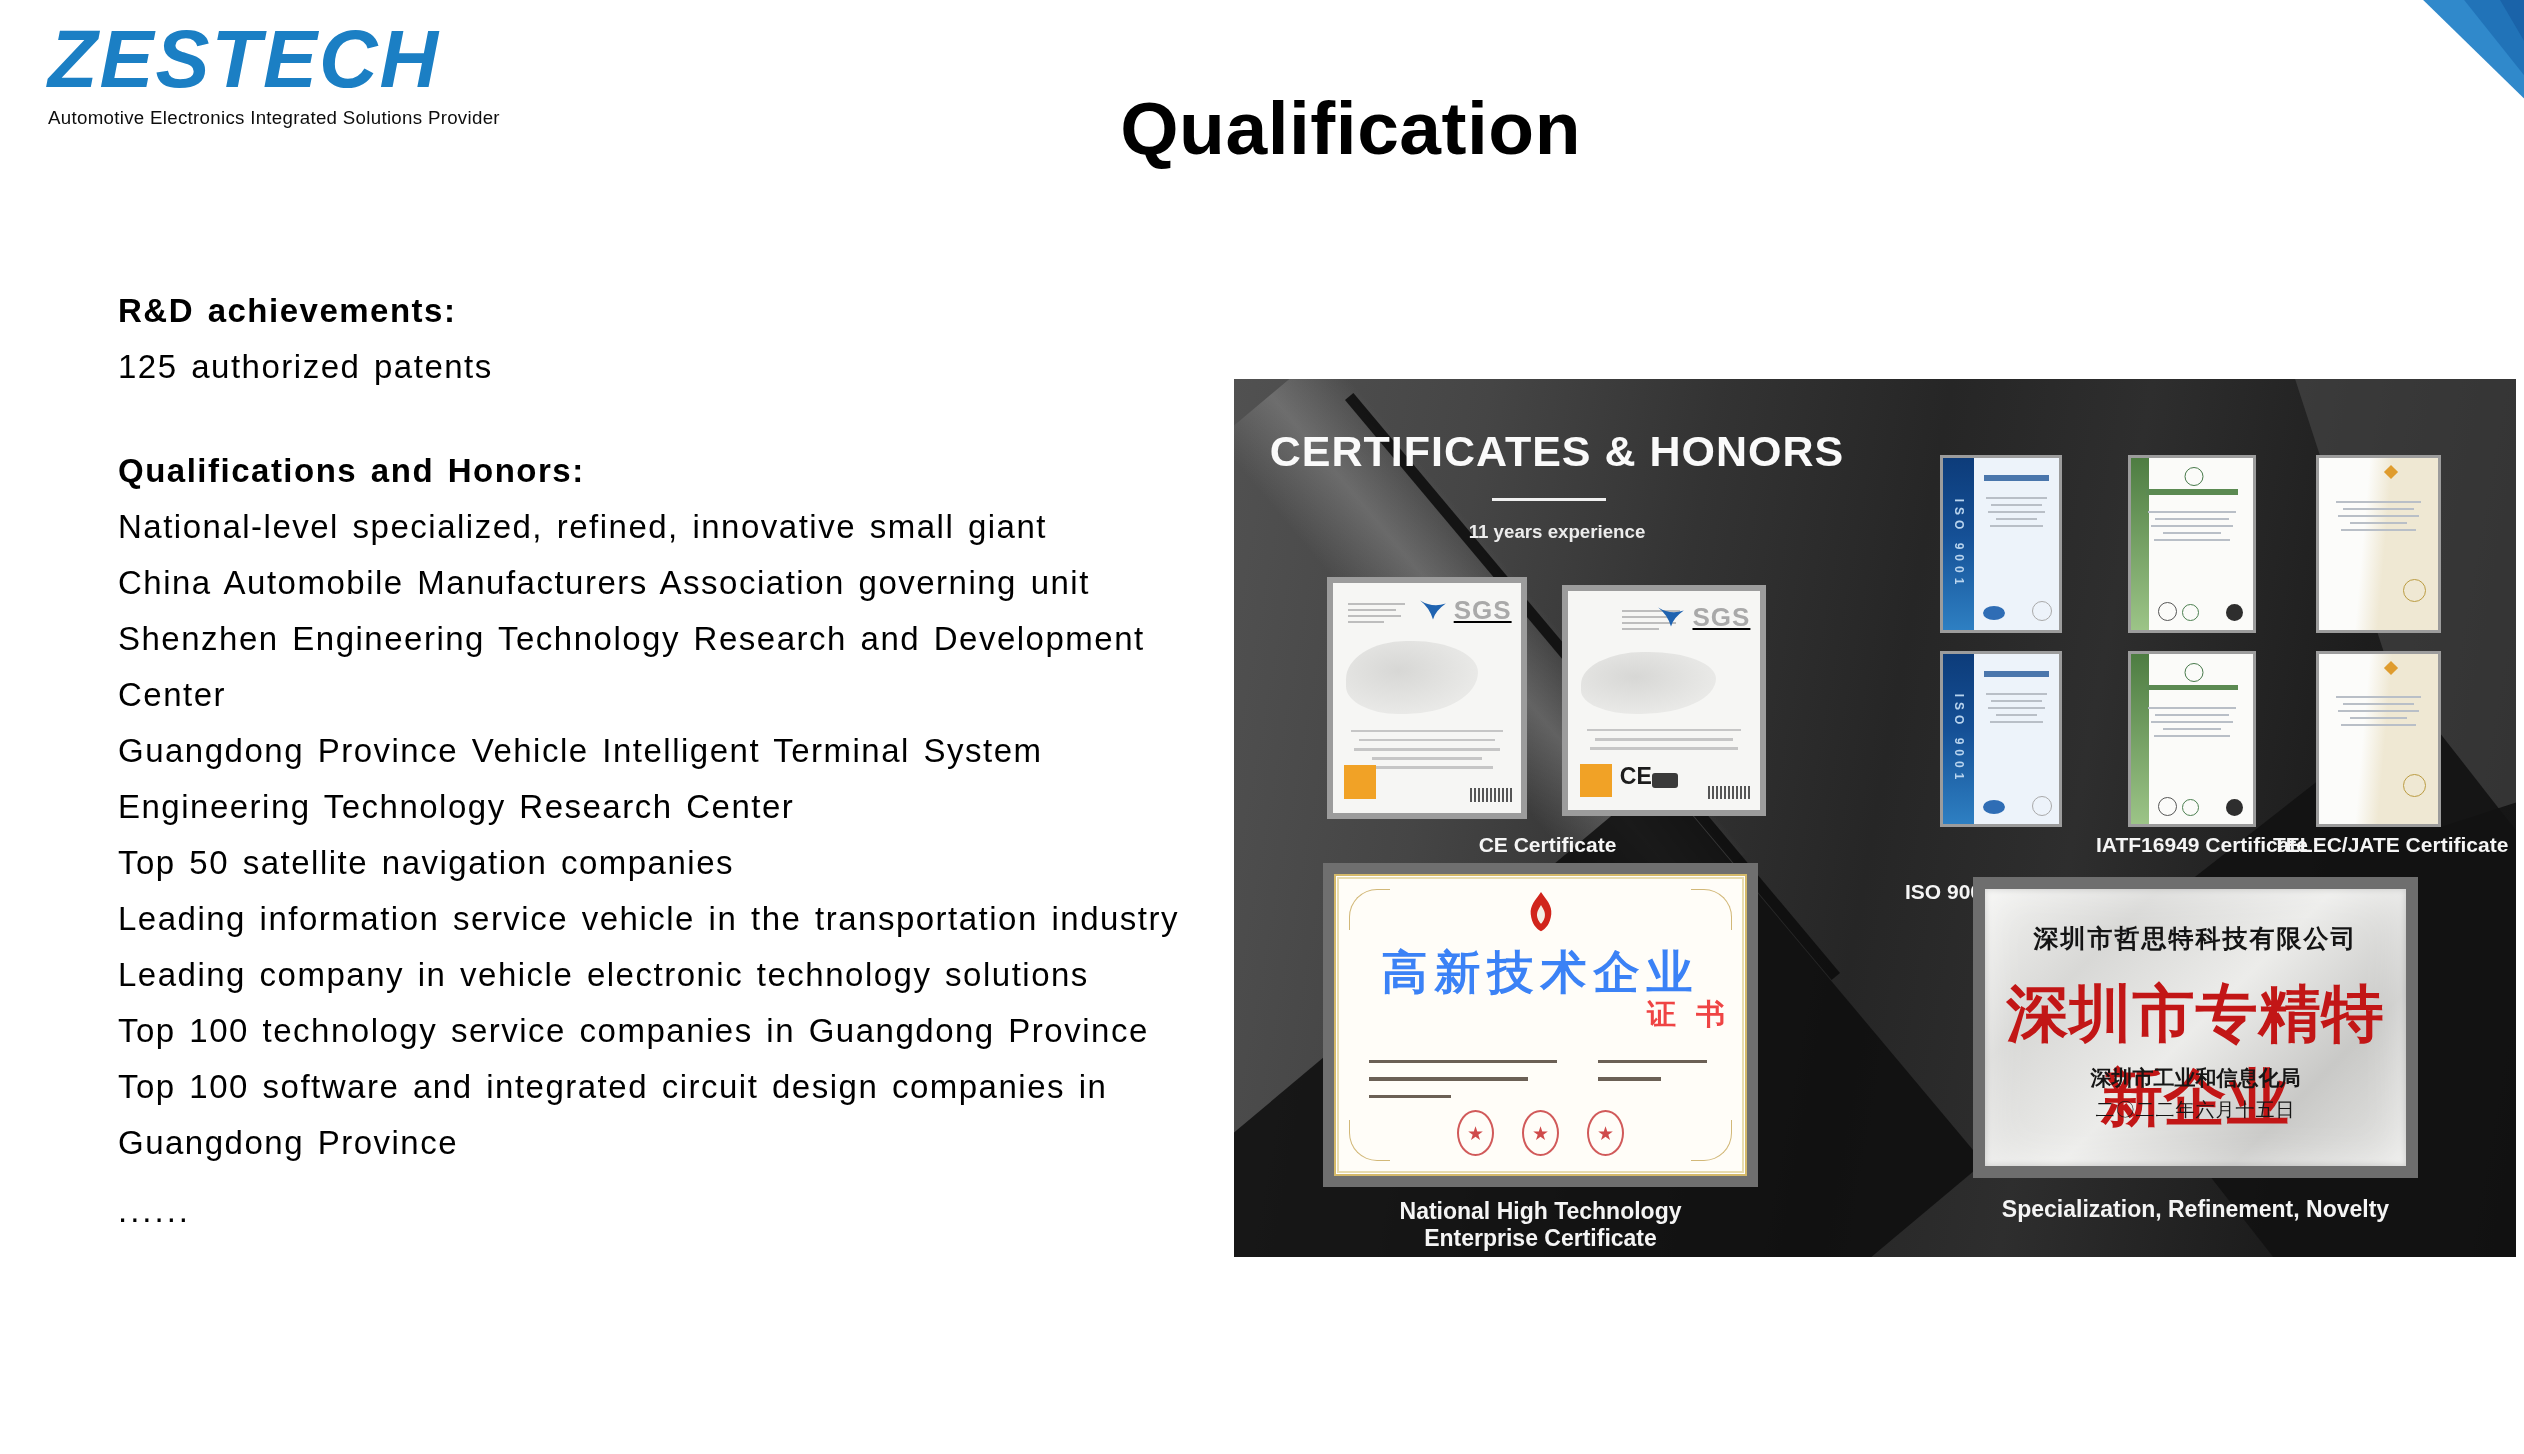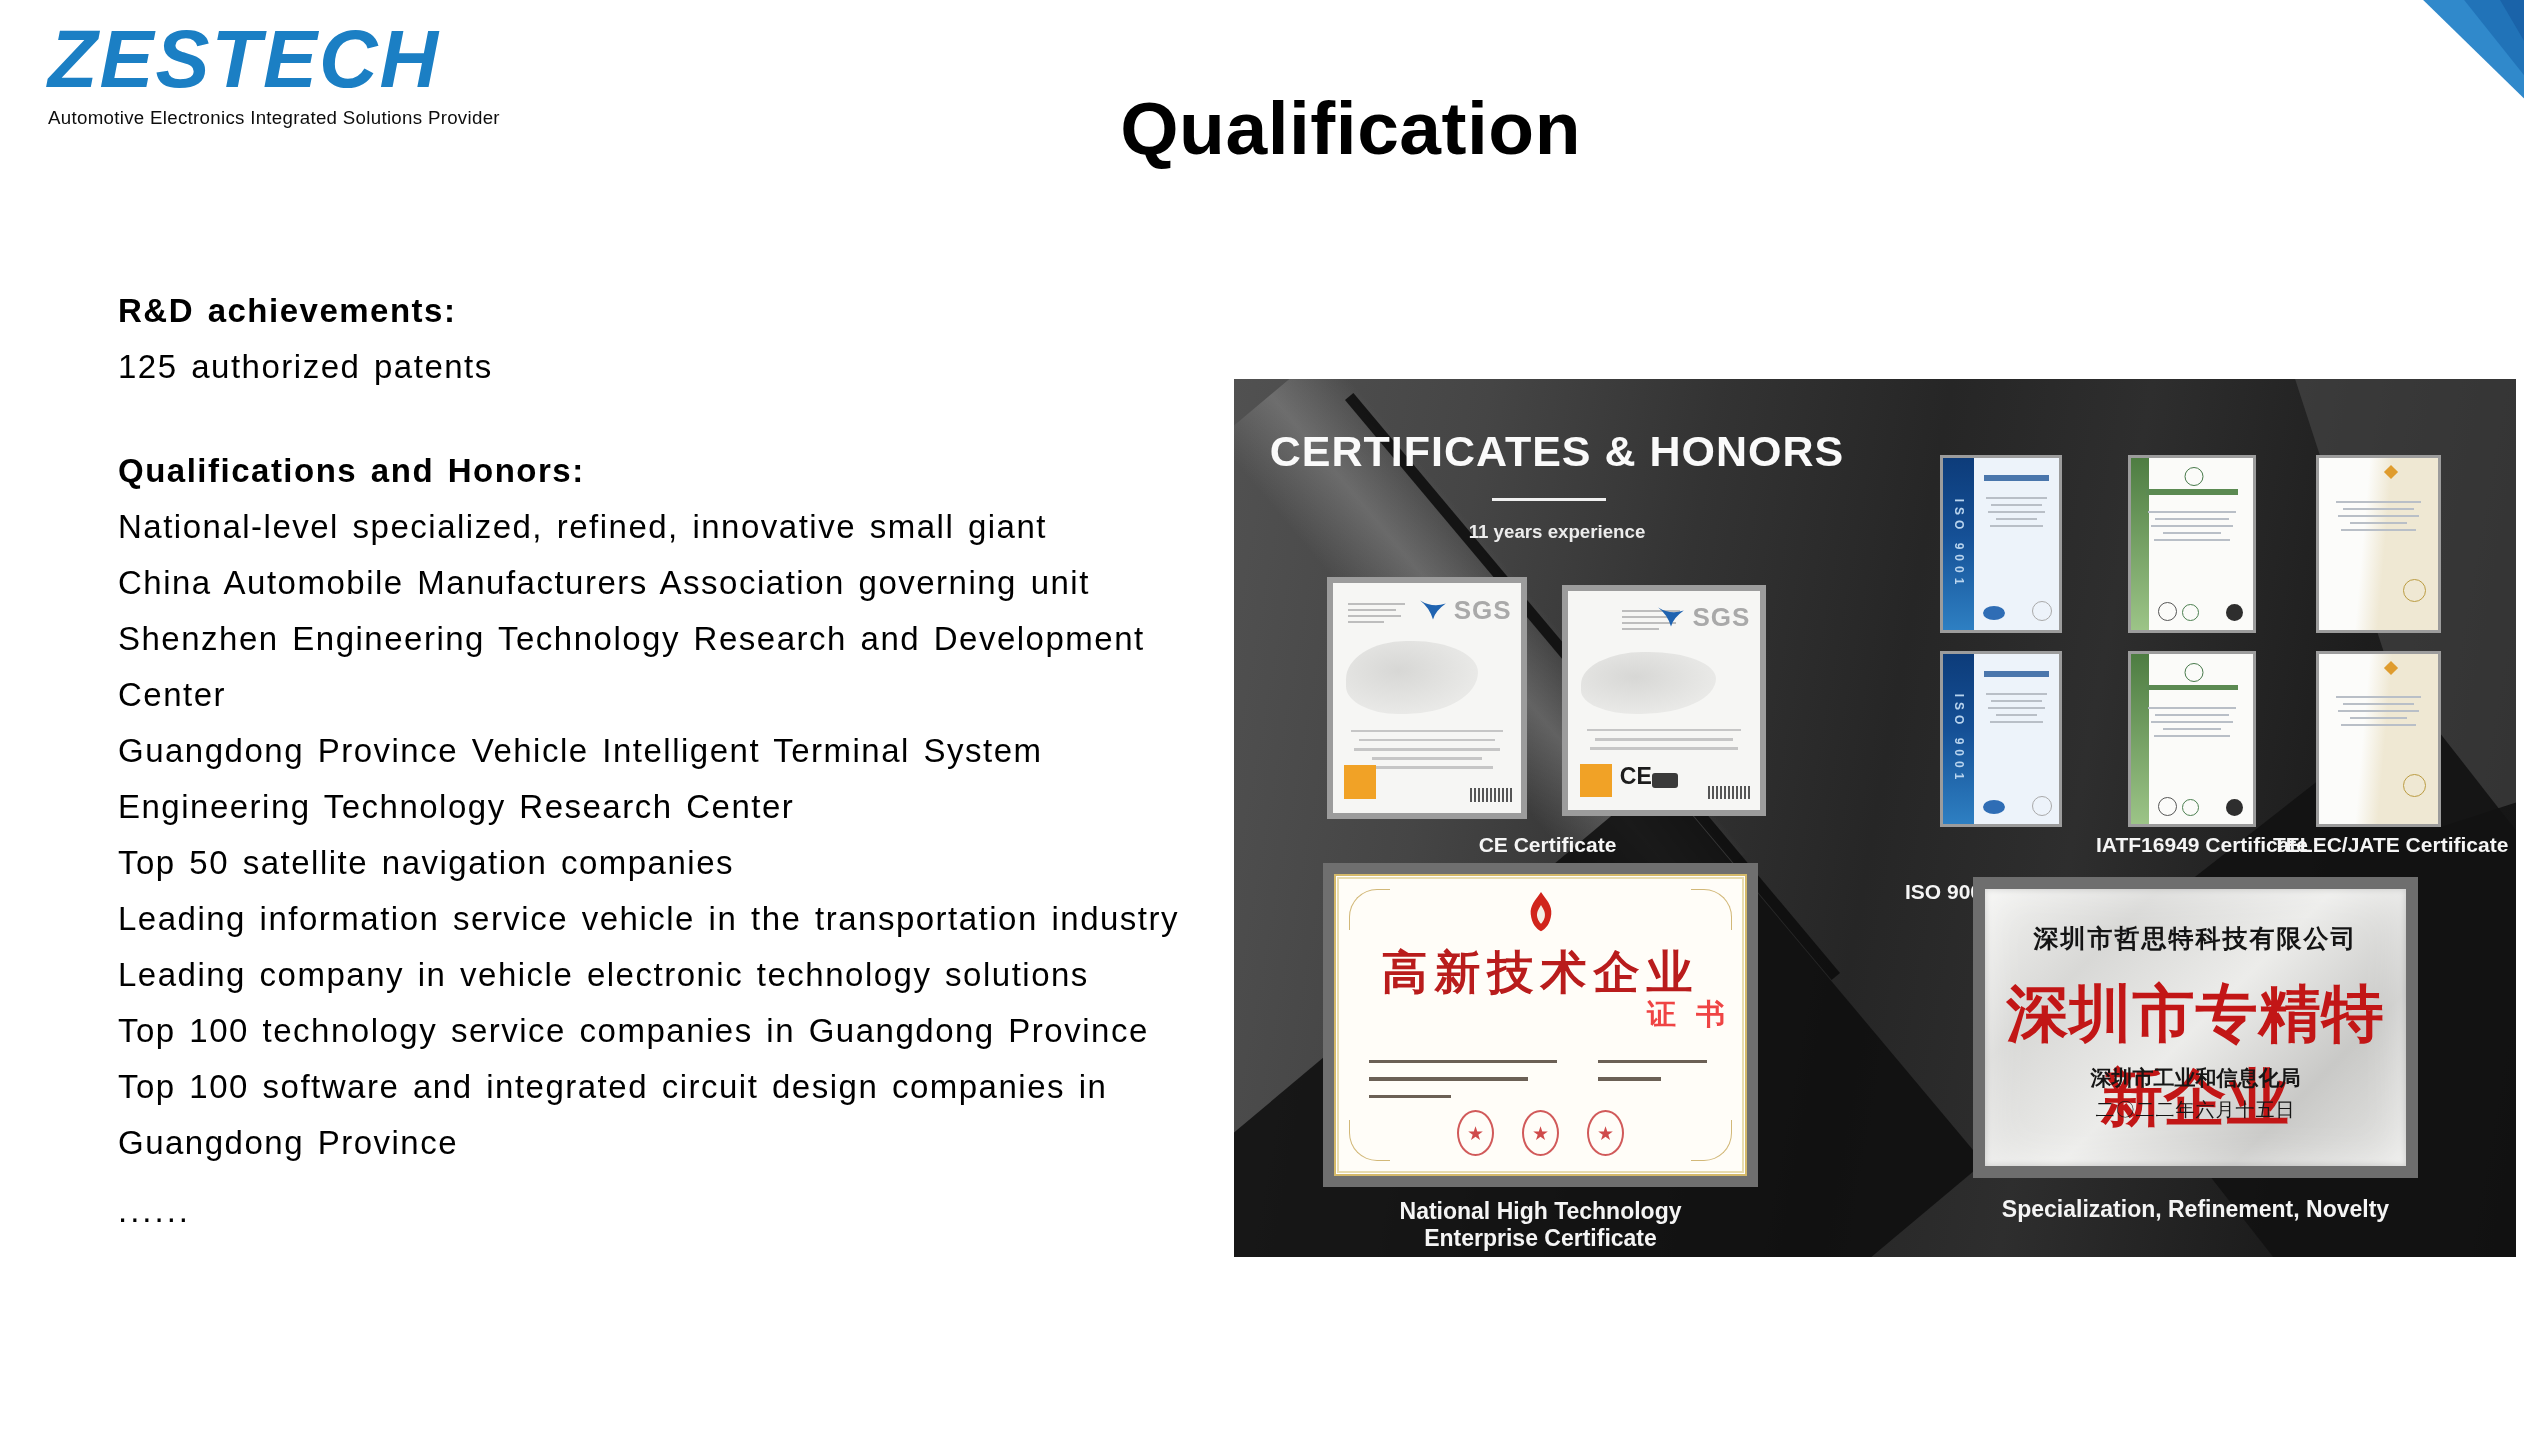--- a/index.html
+++ b/index.html
@@ -40,21 +40,21 @@
   .ph-title{position:absolute;left:10px;top:48px;width:626px;text-align:center;z-index:2;
             font-size:43px;font-weight:bold;color:#fafafa;letter-spacing:1px;white-space:nowrap;}
   .ph-underline{position:absolute;left:258px;top:119px;width:114px;height:2.5px;background:#f0f0f0;z-index:2;}
   .ph-sub{position:absolute;left:10px;top:142px;width:626px;text-align:center;z-index:2;
           font-size:18.7px;font-weight:bold;color:#ececec;}
 
   .card{position:absolute;box-sizing:border-box;background:#f6f6f4;border:6px solid #9c9c9c;z-index:2;}
   .gridcard{border-width:3.5px;background:#fbfbf9;}
 
   
-  .sgs-logo{position:absolute;top:5%;right:5%;display:flex;align-items:center;gap:5px;}
+  .sgs-logo{position:absolute;top:5%;right:5%;display:flex;align-items:center;gap:5px;text-decoration:underline;}
   .sgs-logo svg{width:32px;height:22px;}
   .sgs-logo span{font-size:26px;font-weight:bold;color:#a9a9a9;letter-spacing:1px;}
   .addr{position:absolute;top:7%;left:8%;width:32%;}
   .addr i{display:block;height:2px;background:#bdbdbd;margin:4px 0 0;}
   .addr i:nth-child(1){width:95%;}.addr i:nth-child(2){width:80%;}
   .addr i:nth-child(3){width:88%;}.addr i:nth-child(4){width:60%;}
   .map{position:absolute;left:7%;top:25%;width:70%;height:32%;
        background:radial-gradient(ellipse at 40% 40%,#d7d7d5,#e9e9e7 70%);
        border-radius:48% 52% 58% 42%/55% 45% 60% 40%;}
   .rows{position:absolute;left:8%;top:61%;width:84%;}
@@ -101,21 +101,21 @@
   .mount{position:absolute;box-sizing:border-box;z-index:2;background:#6f6f6f;}
   .gold-inner{position:absolute;inset:11px;background:#fffdf8;border:2px solid #d4b96a;
               box-shadow:inset 0 0 0 1px #fff, inset 0 0 0 3px #e8dcae;}
   .orn{position:absolute;width:40px;height:40px;border:0 solid #d2b878;}
   .orn-tl{left:13px;top:13px;border-top-width:1.5px;border-left-width:1.5px;border-top-left-radius:28px;}
   .orn-tr{right:13px;top:13px;border-top-width:1.5px;border-right-width:1.5px;border-top-right-radius:28px;}
   .orn-bl{left:13px;bottom:13px;border-bottom-width:1.5px;border-left-width:1.5px;border-bottom-left-radius:28px;}
   .orn-br{right:13px;bottom:13px;border-bottom-width:1.5px;border-right-width:1.5px;border-bottom-right-radius:28px;}
   .flame{position:absolute;top:5%;left:50%;transform:translateX(-50%);}
   .gold-title{position:absolute;top:22%;left:0;width:100%;text-align:center;
-              font-size:46px;font-weight:bold;color:#b91c1c;letter-spacing:7px;}
+              font-size:46px;font-weight:bold;color:#3b82f6;letter-spacing:7px;}
   .gold-sub{position:absolute;top:40%;left:0;width:100%;text-align:right;
             font-size:29px;font-weight:bold;color:#ef4444;letter-spacing:20px;font-family:Liberation Mono, monospace;}
   .ginfo{position:absolute;top:57%;left:8%;width:50%;}
   .ginfo i{display:block;height:3.5px;background:#6b6055;margin:14px 0 0;}
   .ginfo i:nth-child(1){width:92%;}.ginfo i:nth-child(2){width:78%;}.ginfo i:nth-child(3){width:40%;}
   .ginfo2{position:absolute;top:57%;left:64%;width:28%;}
   .ginfo2 i{display:block;height:3.5px;background:#6b6055;margin:14px 0 0;}
   .ginfo2 i:nth-child(1){width:95%;}.ginfo2 i:nth-child(2){width:55%;}
   .seals{position:absolute;bottom:6%;left:0;width:100%;display:flex;justify-content:center;gap:28px;}
   .seal{width:33px;height:42px;border:2.5px solid #d15a5a;border-radius:50%;

